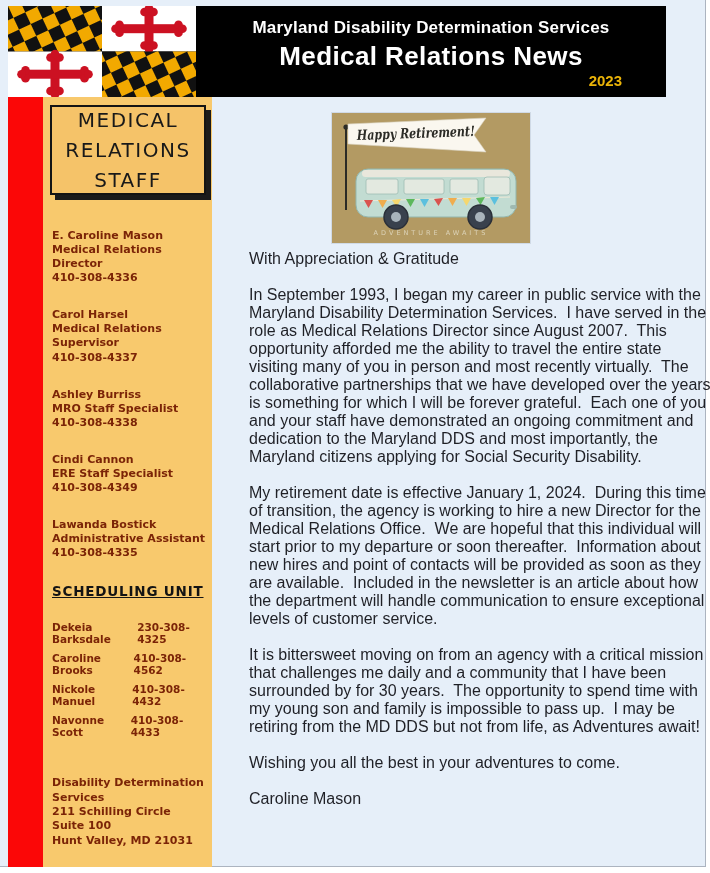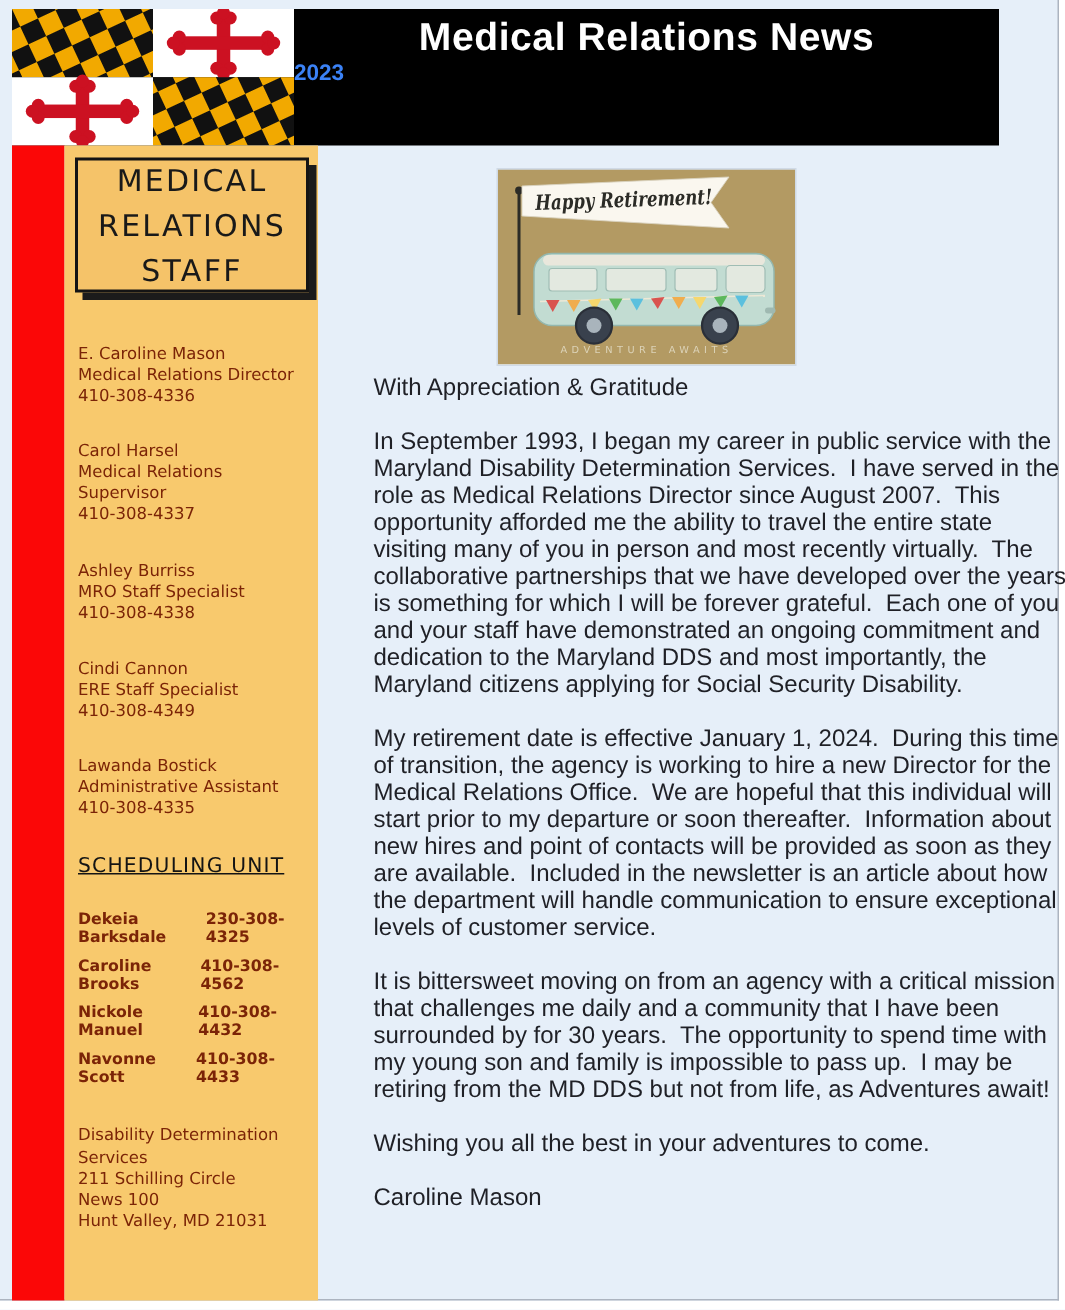--- a/index.html
+++ b/index.html
@@ -24,22 +24,22 @@
   .header-text { position:absolute; left:188px; right:0; top:0; bottom:0; }
   .org-line {
     margin-top:12px; text-align:center;
     color:#ffffff; font-size:17px; font-weight:bold; letter-spacing:0.2px;
   }
   .title-line {
     margin-top:3px; text-align:center;
     color:#ffffff; font-size:26px; font-weight:bold; letter-spacing:0.4px;
   }
   .year-line {
-    margin-top:0px; text-align:left; padding-right:61px;
-    color:#3b82f6; font-size:15px; font-weight:bold;
+    margin-top:0px; text-align:right; padding-right:44px;
+    color:#eab308; font-size:15px; font-weight:bold;
   }
 
   
   .red-stripe {
     position:absolute; left:8px; top:97px; width:35px; height:770px;
     background:#FB0707;
   }
   .sidebar {
     position:absolute; left:43px; top:97px; width:169px; height:770px;
     background:#F8C96D;
@@ -49,34 +49,34 @@
     position:absolute; left:7px; top:8px; width:156px; height:90px;
     background:#F5C369; border:2px solid #141414;
     box-shadow:5px 5px 0 #1b1b1b;
     display:flex; align-items:center; justify-content:center;
     text-align:center; color:#191919;
     font-size:20px; letter-spacing:1.5px; line-height:1.5;
     padding:0 14px;
   }
   .staff-list { position:absolute; left:9px; top:132px; right:5px; }
   .staff-entry {
-    color:#7B2407; font-weight:normal; font-size:11px; line-height:1.28;
+    color:#7B2407; font-weight:bold; font-size:11px; line-height:1.28;
     margin-bottom:23px;
   }
   .sched-heading {
-    color:#141414; font-weight:normal; font-size:13.5px;
+    color:#141414; font-weight:bold; font-size:13.5px;
     text-decoration:underline; letter-spacing:0.8px;
     margin:22px 0 22px 0;
   }
   .sched-row {
     display:flex; justify-content:space-between;
     color:#7B2407; font-weight:bold; font-size:10.5px;
     margin-bottom:7px; padding-right:2px;
   }
-  .address { margin-top:26px; color:#7B2407; font-weight:normal; font-size:11px; line-height:1.3; }
+  .address { margin-top:38px; color:#7B2407; font-weight:bold; font-size:11px; line-height:1.3; }
 
   
   .main { position:absolute; left:213px; top:97px; width:493px; height:770px; }
   .card {
     position:absolute; left:119px; top:16px; width:198px; height:130px;
     box-shadow:0 0 0 1px rgba(90,100,120,0.15);
   }
   .article {
     position:absolute; left:7px; top:153px; width:462px;
     color:#1f2026; font-size:16px; line-height:18px;margin-left:29px;
@@ -116,20 +116,21 @@
               <circle cx="76.5" cy="26.8" r="4.3" fill="#CC1122"></circle>
               <circle cx="80.5" cy="22.7" r="4.3" fill="#CC1122"></circle>
           </g>
         </defs>
         <rect x="0" y="0" width="94" height="45.5" fill="url(#cal)"></rect>
         <use href="#crossq" x="94" y="0"></use>
         <use href="#crossq" x="0" y="45.5"></use>
         <rect x="94" y="45.5" width="94" height="45.5" fill="url(#cal)"></rect>
       </svg>
       <div class="header-text">
+        <div class="org-line">Maryland Disability Determination Services</div>
         <div class="title-line">Medical Relations News</div>
         <div class="year-line">2023</div>
       </div>
     </div>
 
     <div class="red-stripe"></div>
 
     <div class="sidebar">
       <div class="staff-box">MEDICAL RELATIONS STAFF</div>
 
@@ -178,21 +179,21 @@
           <div class="sched-row">
             <span>Navonne Scott</span>
             <span>410-308-4433</span>
           </div>
         </div>
 
         <div class="address">
           <div>Disability Determination</div>
           <div>Services</div>
           <div>211 Schilling Circle</div>
-          <div>News 100</div>
+          <div>Suite 100</div>
           <div>Hunt Valley, MD  21031</div>
         </div>
       </div>
     </div>
 
     <div class="main">
 
       <svg class="card" viewBox="0 0 198 130">
         <rect width="198" height="130" fill="#B39A63"></rect>
 

